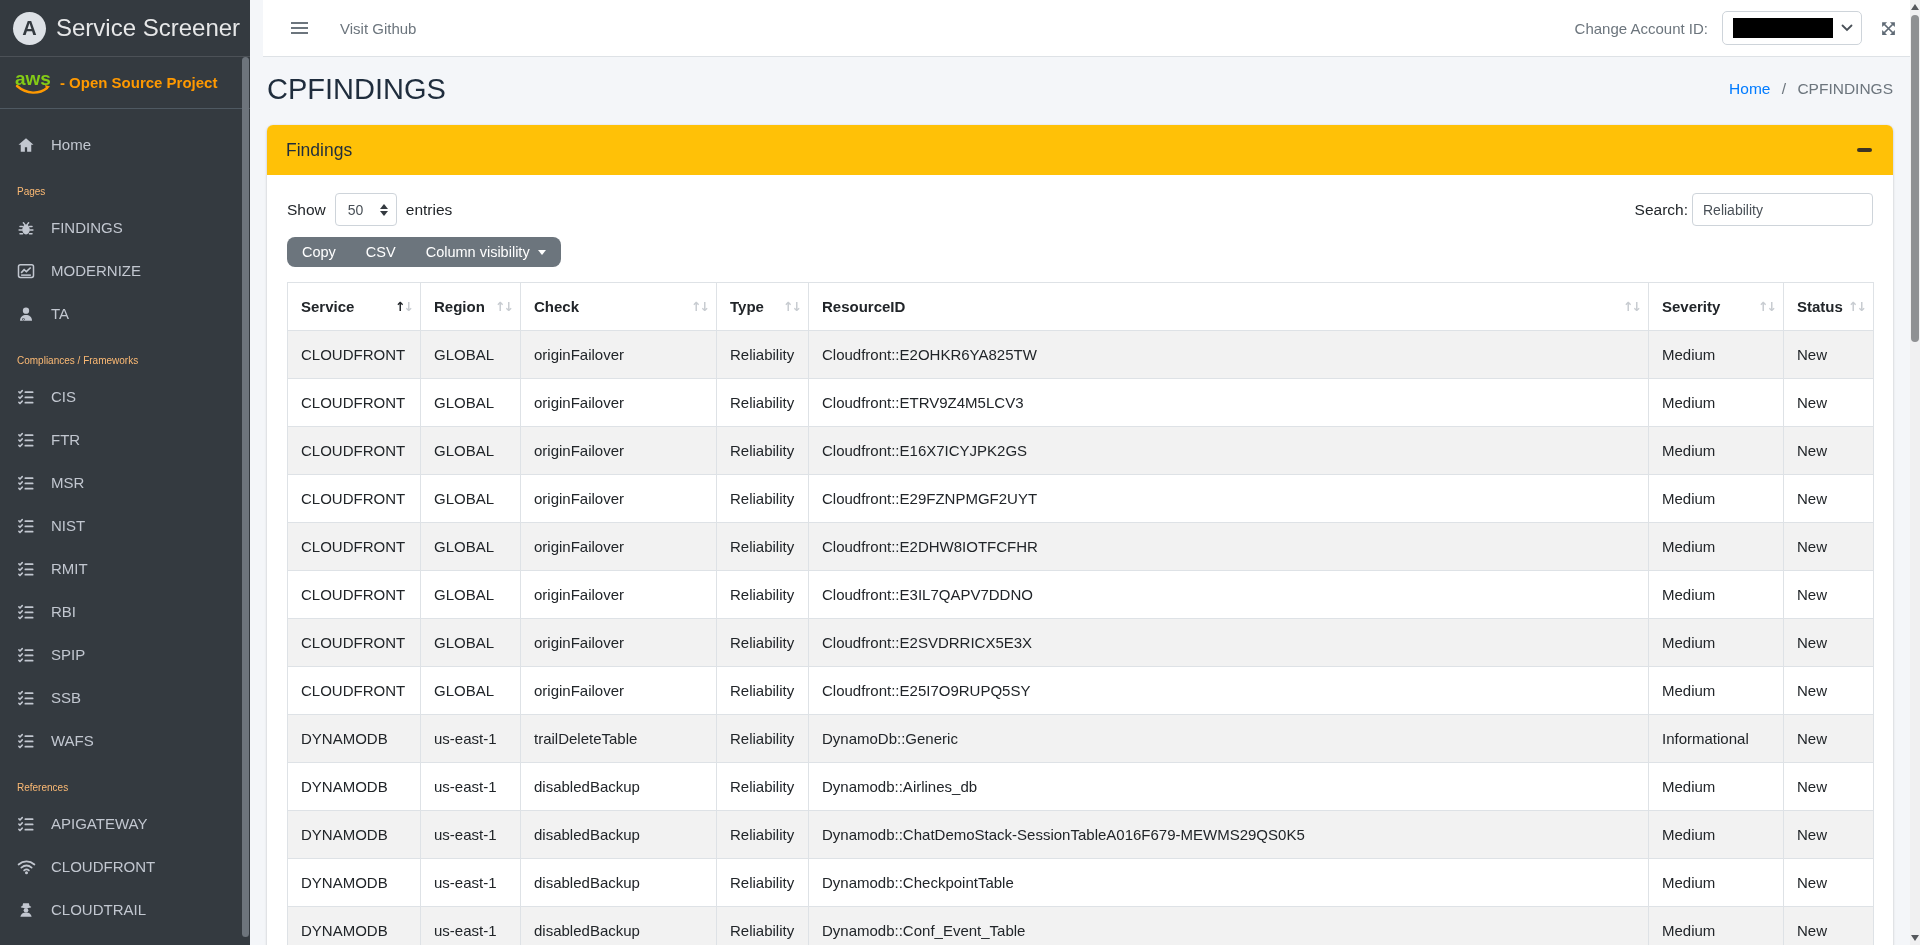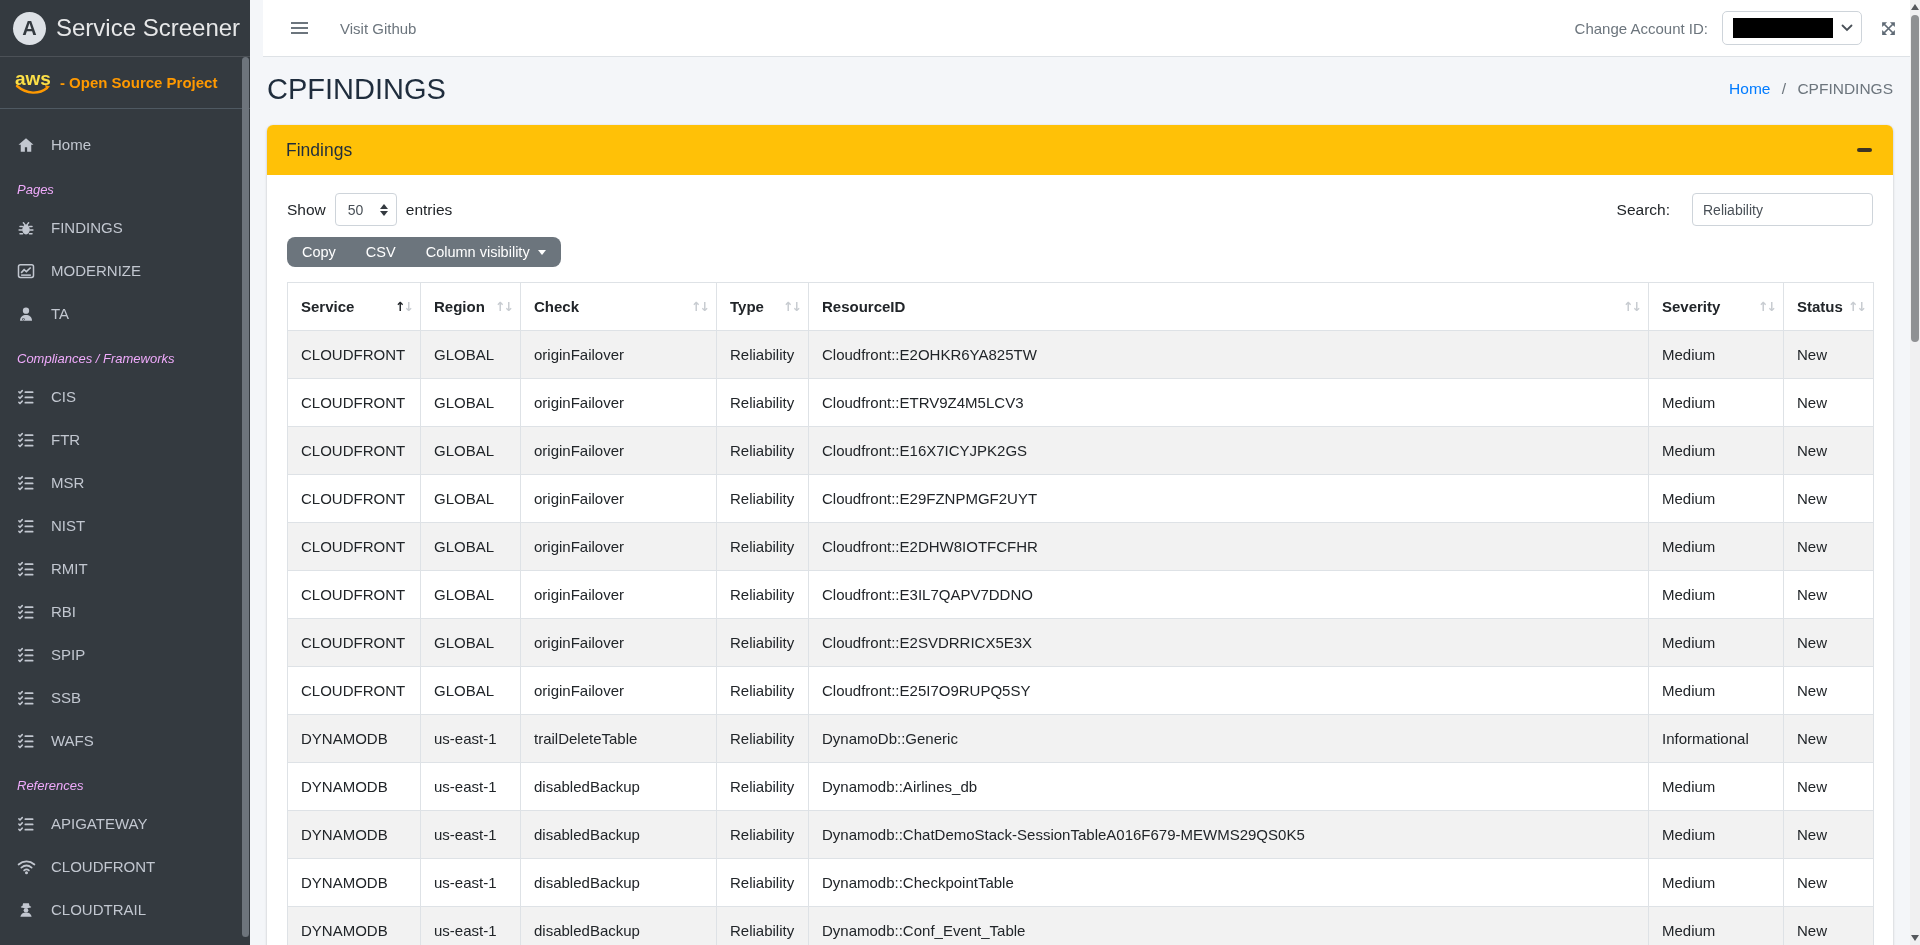--- a/index.html
+++ b/index.html
@@ -10,27 +10,27 @@
     background:#f4f6f9; color:#212529;
   }
 
   
   .sidebar { position:absolute; left:0; top:0; width:250px; height:945px; background:#343a40; z-index:5; }
   .brand { height:57px; display:flex; align-items:center; padding-left:13px; border-bottom:1px solid rgba(255,255,255,.12); }
   .logo-circle { width:33px; height:33px; border-radius:50%; background:#dde1e6; color:#343a40;
     display:flex; align-items:center; justify-content:center; font-weight:700; font-size:20px; margin-right:10px; }
   .brand-text { color:rgba(255,255,255,.88); font-size:24px; font-weight:400; }
   .aws-panel { display:flex; align-items:center; padding:13px 8px 13px 15px; border-bottom:1px solid #4f5962; }
-  .aws-logo { position:relative; color:#fde047; font-weight:700; font-size:19px; line-height:17px; padding-bottom:8px; }
+  .aws-logo { position:relative; color:#84cc16; font-weight:700; font-size:19px; line-height:17px; padding-bottom:8px; }
   .aws-smile { position:absolute; left:0; bottom:0; }
   .aws-project { color:#ff9900; font-weight:700; font-size:15px; margin-left:9px; }
   nav ul { list-style:none; margin:14px 0 0 0; padding:0; }
   .nav-item { display:flex; align-items:center; height:43px; padding-left:17px; color:#c2c7d0; font-size:15px; cursor:pointer; }
   .nav-icon { width:26px; margin-right:8px; display:flex; align-items:center; }
-  .nav-header { height:40px; display:flex; align-items:flex-end; padding:0 0 9px 17px; color:#f0abfc; font-size:13px;font-style:italic; }
+  .nav-header { height:40px; display:flex; align-items:flex-end; padding:0 0 9px 17px; color:#fdba74; font-size:10px; }
   .sidebar-scroll-thumb { position:absolute; right:1px; top:57px; width:7px; height:880px; background:#6d747c; border-radius:4px; }
 
   
   .topbar { position:absolute; left:263px; top:0; width:1670px; height:57px; background:#fff;
     border-bottom:1px solid #dee2e6; display:flex; align-items:center; padding:0 36px 0 26px; z-index:4; }
   .hamburger { cursor:pointer; padding:4px 2px; }
   .hamburger span { display:block; width:17px; height:2px; background:#6c757d; margin:3px 0; }
   .visit-github { margin-left:30px; color:#6c757d; font-size:15px; text-decoration:none; cursor:pointer; }
   .topbar-right { margin-left:auto; display:flex; align-items:center; }
   .account-label { color:#6c757d; font-size:15px; }
@@ -59,21 +59,21 @@
 
   .dt-top { display:flex; align-items:center; justify-content:space-between; }
   .dt-length { display:flex; align-items:center; font-size:15.5px; color:#212529; }
   .length-select { width:62px; height:33px; border:1px solid #ced4da; border-radius:4px; margin:0 9px;
     display:flex; align-items:center; padding:0 8px 0 12px; font-size:14px; color:#495057; cursor:pointer; }
   .stepper { margin-left:auto; display:flex; flex-direction:column; align-items:center; }
   .stepper i { display:block; width:0; height:0; border-left:4px solid transparent; border-right:4px solid transparent; }
   .stepper .up-tri { border-bottom:5px solid #343a40; margin-bottom:2px; }
   .stepper .down-tri { border-top:5px solid #343a40; }
   .dt-search { display:flex; align-items:center; font-size:15.5px; }
-  .dt-search label { margin-right:22px; }
+  .dt-search label { margin-right:4px; }
   .dt-search input { width:181px; height:33px; border:1px solid #ced4da; border-radius:4px; padding:0 10px;
     font-size:14px; color:#495057; font-family:"Liberation Sans", sans-serif; outline:none; }
 
   .btn-group { display:inline-flex; margin-top:11px; border-radius:8px; overflow:hidden; }
   .btn-group button { background:#6c757d; color:#fff; border:none; font-size:14.5px; padding:7px 15px;
     font-family:"Liberation Sans", sans-serif; cursor:pointer; display:flex; align-items:center; }
   .caret { width:0; height:0; border-left:4.5px solid transparent; border-right:4.5px solid transparent;
     border-top:5px solid #fff; margin-left:8px; display:inline-block; }
 
   table.dt { width:100%; margin-top:15px; border-collapse:collapse; table-layout:fixed; font-size:15px; color:#212529; }

